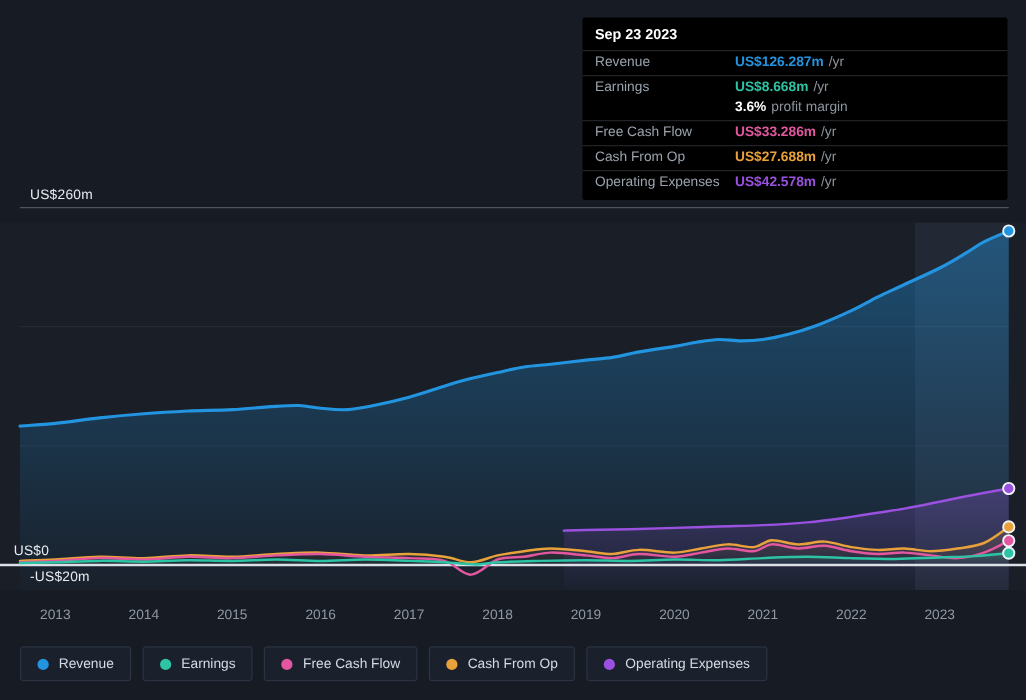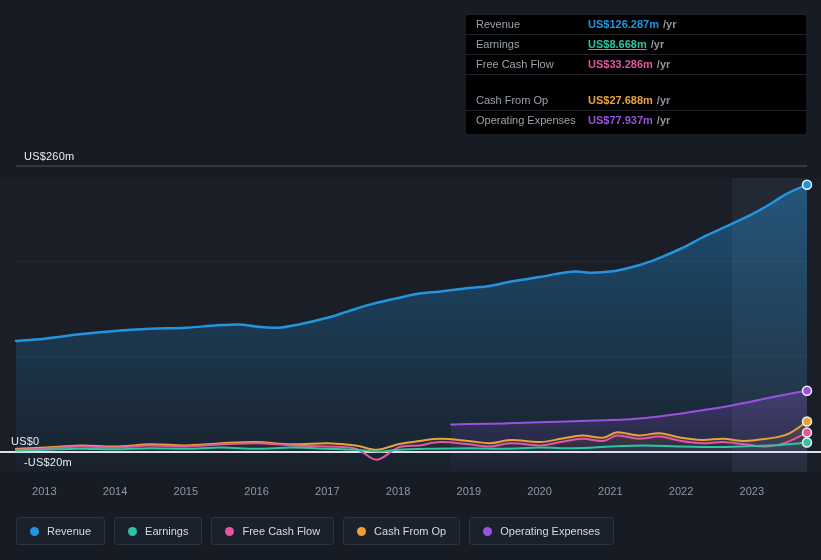--- a/index.html
+++ b/index.html
@@ -23,21 +23,21 @@
   .tooltip {
     position:absolute; left:466px; top:14px; width:340px;
     background:#000; border-radius:2px; z-index:5; font-size:11px;
     padding-bottom:4px;
   }
   .tt-header { padding:8px 10px 6px; font-weight:bold; color:#fff; font-size:11.5px; }
   .tt-row { display:flex; align-items:baseline; padding:3px 10px 4px; border-top:1px solid #202227; }
   .tt-row.grouped { border-top:none; padding-top:0; }
   .tt-label { flex:0 0 112px; color:#9aa3ad; }
   .tt-value { font-weight:bold; }
-  .tt-suffix { color:#8d959f; margin-left:4px; font-weight:bold; }
+  .tt-suffix { color:#8d959f; margin-left:4px; font-weight:normal; }
 
   
   .legend { position:absolute; left:16px; top:517px; display:flex; gap:9px; }
   .legend-item {
     display:flex; align-items:center; gap:8px;
     background:#1b212c; border:1px solid #2b3340; border-radius:3px;
     padding:7px 13px; font-size:11px; color:#d5dbe3; cursor:pointer;
   }
   .dot { width:9px; height:9px; border-radius:50%; flex:0 0 auto; }
 </style>
@@ -96,44 +96,50 @@
       <text x="610.3" y="495" text-anchor="middle" fill="#8f98a3" font-size="11">2021</text>
       <text x="681.1" y="495" text-anchor="middle" fill="#8f98a3" font-size="11">2022</text>
       <text x="751.8" y="495" text-anchor="middle" fill="#8f98a3" font-size="11">2023</text>
     </svg>
 
   <div class="y-label" id="yl-top">US$260m</div>
   <div class="y-label" id="yl-zero">US$0</div>
   <div class="y-label" id="yl-neg">-US$20m</div>
 
   <div class="tooltip">
+    <div class="tt-header">Sep 23 2023</div>
 
     <div class="tt-row">
       <span class="tt-label">Revenue</span>
       <span class="tt-value" style="color: rgb(35, 148, 223);">US$126.287m</span>
       <span class="tt-suffix">/yr</span>
     </div>
     <div class="tt-row">
       <span class="tt-label">Earnings</span>
-      <span class="tt-value" style="color: rgb(45, 196, 165); text-decoration: underline;">US$8.668m</span>
+      <span class="tt-value" style="color: rgb(45, 196, 165);">US$8.668m</span>
       <span class="tt-suffix">/yr</span>
+    </div>
+    <div class="tt-row grouped">
+      <span class="tt-label"></span>
+      <span class="tt-value" style="color: rgb(255, 255, 255);">3.6%</span>
+      <span class="tt-suffix">profit margin</span>
     </div>
     <div class="tt-row">
       <span class="tt-label">Free Cash Flow</span>
       <span class="tt-value" style="color: rgb(226, 87, 159);">US$33.286m</span>
       <span class="tt-suffix">/yr</span>
     </div>
     <div class="tt-row">
       <span class="tt-label">Cash From Op</span>
-      <span class="tt-value" style="color: rgb(233, 162, 59); margin-top: 16px;">US$27.688m</span>
+      <span class="tt-value" style="color: rgb(233, 162, 59);">US$27.688m</span>
       <span class="tt-suffix">/yr</span>
     </div>
     <div class="tt-row">
       <span class="tt-label">Operating Expenses</span>
-      <span class="tt-value" style="color: rgb(155, 81, 224);">US$77.937m</span>
+      <span class="tt-value" style="color: rgb(155, 81, 224);">US$42.578m</span>
       <span class="tt-suffix">/yr</span>
     </div>
   </div>
 
   <div class="legend">
     <div class="legend-item">
       <span class="dot" style="background-color: rgb(35, 148, 223);"></span>
       <span>Revenue</span>
     </div>
     <div class="legend-item">

